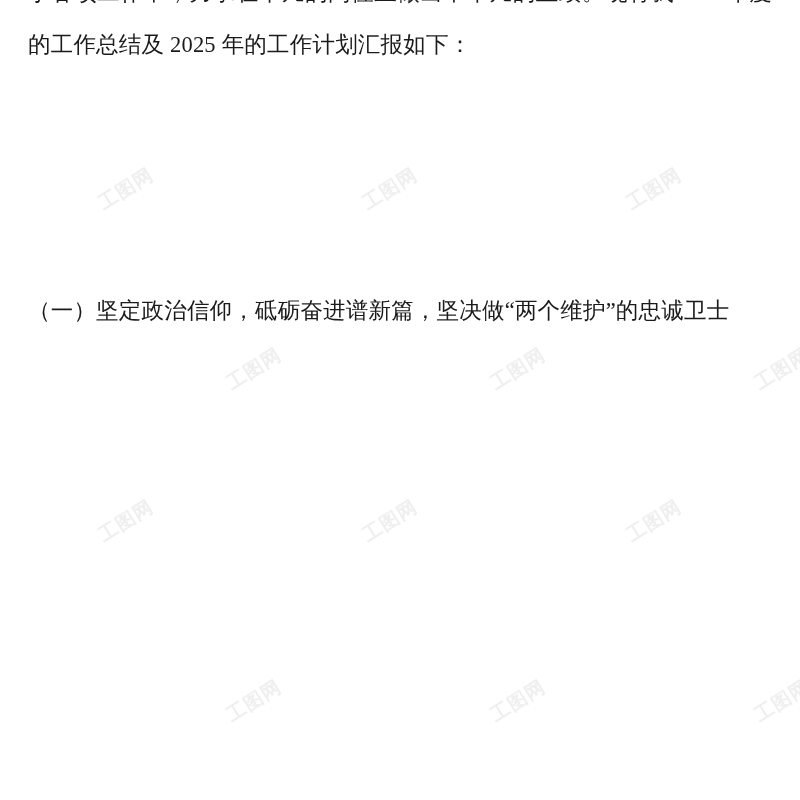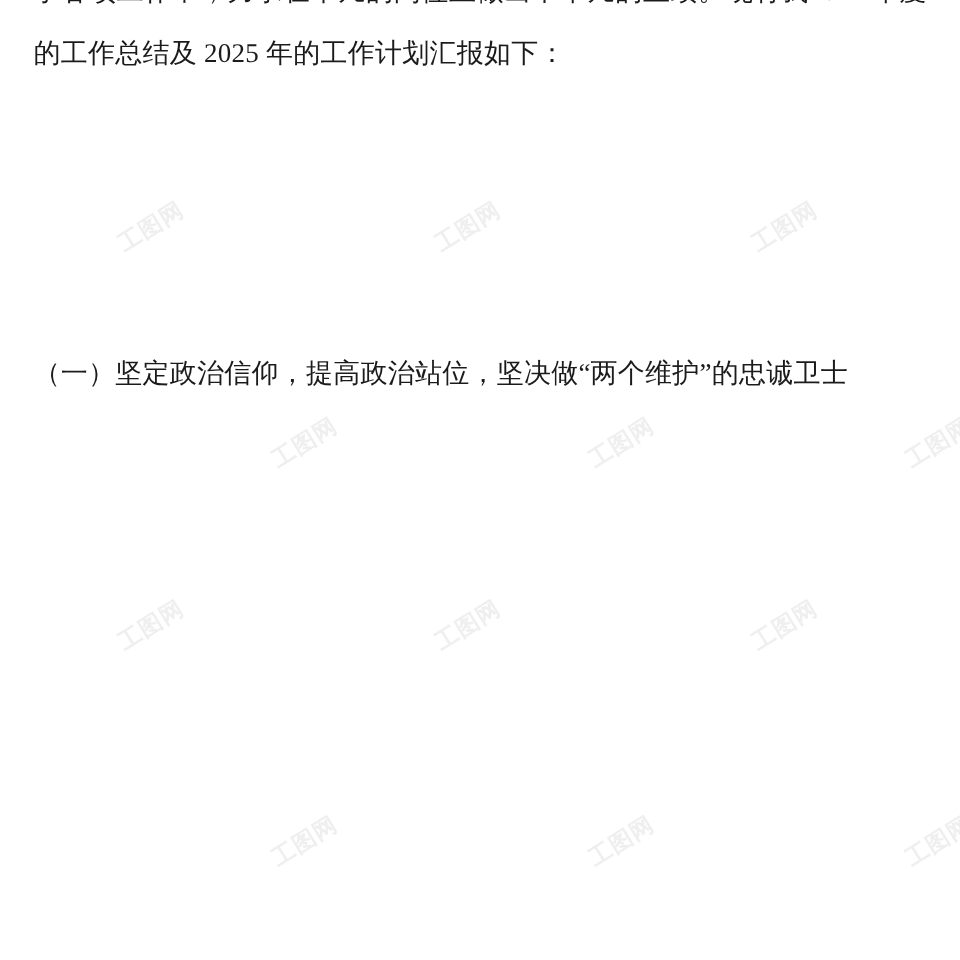--- a/index.html
+++ b/index.html
@@ -93,19 +93,19 @@
 
   <div class="doc-body">
 
     <p class="para clipped-top">于各项工作中，力求在平凡的岗位上做出不平凡的业绩。现将我2024 年度的工作总结及 2025 年的工作计划汇报如下：</p>
 
     <div class="spacer-lg"></div>
 
 
     <div class="spacer-xl"></div>
 
-    <p class="para">（一）坚定政治信仰，提高政治站位，坚决做“两个维护”的忠诚卫士</p>
+    <p class="para">（一）坚定政治信仰，砥砺奋进谱新篇，坚决做“两个维护”的忠诚卫士</p>
 
     <div class="spacer-md"></div>
 
 
   </div>
 </div>
 
 </body></html>

